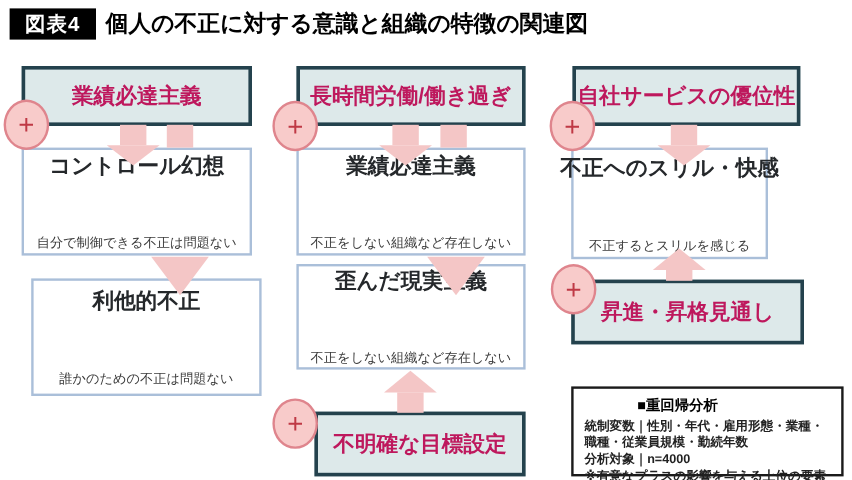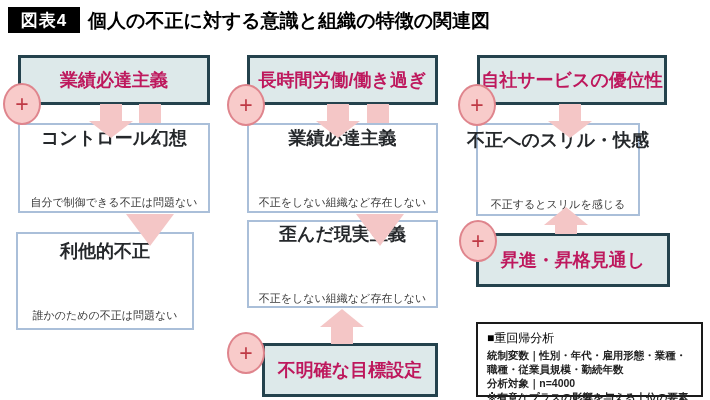--- a/index.html
+++ b/index.html
@@ -41,21 +41,21 @@
   .plus{
     position:absolute;width:34px;height:38px;border-radius:50%;background:#f8cbca;
     border:2px solid #df858d;color:#bf3945;display:flex;align-items:center;justify-content:center;
     font-size:23px;font-weight:400;z-index:6;box-sizing:content-box;line-height:1;
   }
   
   .note-box{
     position:absolute;left:476px;top:322px;width:227px;height:75px;border:2px solid #1a1a1a;
     box-sizing:border-box;background:#fff;padding:6px 9px;z-index:2;
   }
-  .note-title{font-size:12px;font-weight:400;color:#000;margin-bottom:2px;}
+  .note-title{font-size:12px;font-weight:700;color:#000;margin-bottom:2px;margin-left:44px;}
   .note-line{font-size:10.5px;color:#222;line-height:1.33;font-weight:bold;}
 </style>
 </head>
 <body>
 
 <div class="stage">
 
   <div class="hdr-badge">図表4</div>
   <div class="hdr-title">個人の不正に対する意識と組織の特徴の関連図</div>
 
@@ -67,21 +67,21 @@
   <div class="head-down" style="left:89px;top:121px"></div>
 
   <div class="shaft" style="left:139px;top:104px;width:22px;height:19px"></div>
   <div class="head-down-big" style="left:126px;top:214px"></div>
 
   <div class="white-box" style="left:18px;top:123px;width:192px;height:90px">
     <div class="wb-title">コントロール幻想</div>
     <div class="wb-sub">自分で制御できる不正は問題ない</div>
   </div>
 
-  <div class="white-box" style="left:16px;top:232px;width:178px;height:98px">
+  <div class="white-box" style="left:26px;top:232px;width:192px;height:98px">
     <div class="wb-title">利他的不正</div>
     <div class="wb-sub">誰かのための不正は問題ない</div>
   </div>
 
   <div class="plus" style="left:3px;top:83px">
     <span>+</span>
   </div>
 
   <div class="teal-box" style="left:247px;top:55px;width:191px;height:50px">
     <span class="teal-title">長時間労働/働き過ぎ</span>

